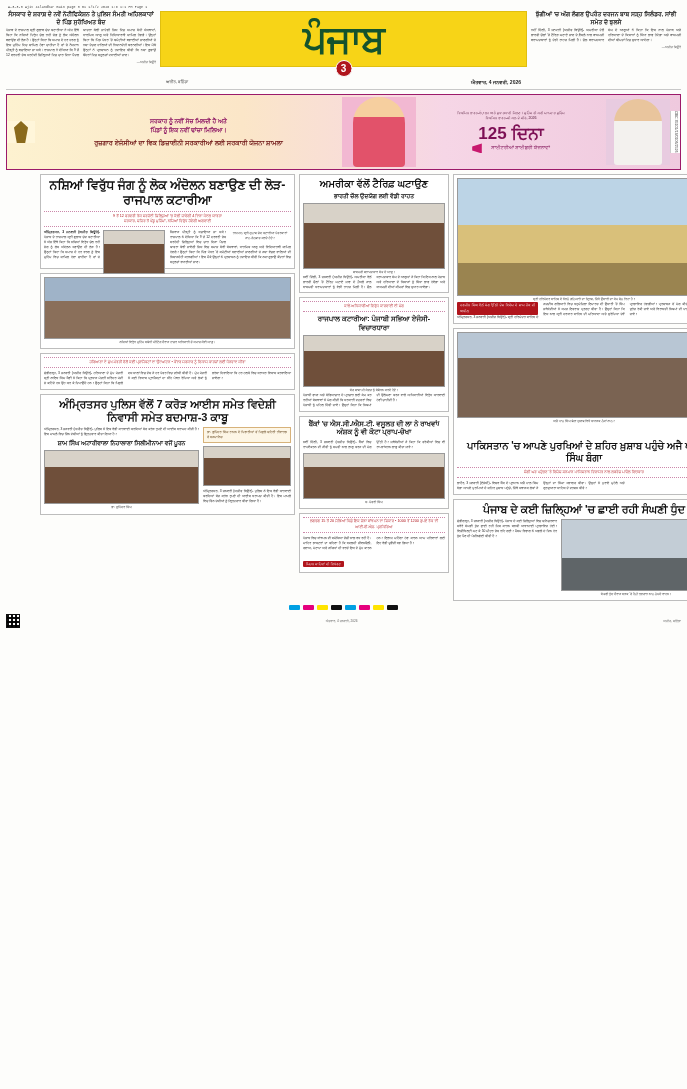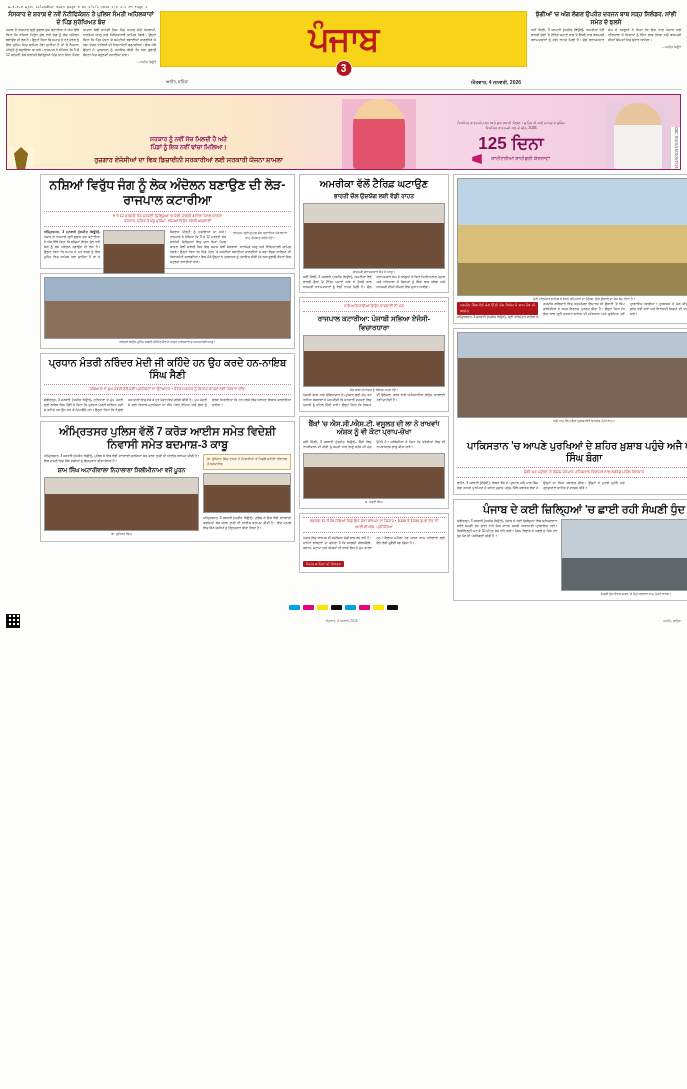--- a/index.html
+++ b/index.html
@@ -51,21 +51,21 @@
     padding:3px 6px 4px 6px;
     position:relative;
     min-height:56px;
   }
   .logo-ajit {
     font-size:34px; font-weight:bold; color:#1b1b1b; line-height:1;
     letter-spacing:-1px;
     padding-right:8px;
   }
   .logo-punjab {
-    font-size:33px; font-weight:bold; color:#b91c1c; line-height:1;
+    font-size:38px; font-weight:bold; color:#14532d; line-height:1;
     letter-spacing:-1px;
   }
   .circle-num {
     position:absolute; left:50%; transform:translateX(-50%);
     bottom:-11px;
     width:17px; height:17px; border-radius:50%;
     background:#b0151c; color:#fff;
     display:flex; align-items:center; justify-content:center;
     font-size:10px; font-weight:bold;
     border:1px solid #fff;
@@ -74,21 +74,21 @@
     width:100%; display:flex; justify-content:space-between;
     font-size:4px; color:#222; padding:12px 6px 0 6px;
   }
   .mh-meta .right { font-weight:bold; font-size:5px;}
   
   .bannerad {
     margin-top:4px;
     height:76px;
     border:1px solid #9c1a6a;
     background:linear-gradient(90deg,#fdf2d0 0%, #fbe6c8 35%, #f6d6e6 65%, #efc9de 100%);
-    display:flex; align-items:flex-end; position:relative; overflow:hidden;
+    display:flex; align-items:center; position:relative; overflow:hidden;
   }
   .ba-left { width:28px; background:#fff6da; display:flex; align-items:center; justify-content:center;}
   .ba-emblem { width:14px; height:22px; background:#8a6a1c; clip-path:polygon(50% 0,100% 30%,80% 100%,20% 100%,0 30%); }
   .ba-text { flex:1; padding:5px 4px; text-align:center; }
   .ba-line1 { font-size:6px; font-weight:bold; color:#8a1060; line-height:1.35;}
   .ba-line2 { font-size:6px; font-weight:bold; color:#8a1060; line-height:1.35;}
   .ba-line3 { font-size:6.5px; font-weight:bold; color:#6d1313; margin-top:5px;}
   .ba-photo-w {
     width:74px; background:#f2b8d2;
     display:flex; align-items:flex-end; justify-content:center;
@@ -248,21 +248,20 @@
           <span>ਪੰਜਾਬ ਦੇ ਰਾਜਪਾਲ ਸ੍ਰੀ ਗੁਲਾਬ ਚੰਦ ਕਟਾਰੀਆ ਨੇ ਅੱਜ ਇੱਥੇ ਕਿਹਾ ਕਿ ਨਸ਼ਿਆਂ ਵਿਰੁੱਧ ਚੱਲ ਰਹੀ ਜੰਗ ਨੂੰ ਲੋਕ ਅੰਦੋਲਨ ਬਣਾਉਣ ਦੀ ਲੋੜ ਹੈ। ਉਨ੍ਹਾਂ ਕਿਹਾ ਕਿ ਸਮਾਜ ਦੇ ਹਰ ਵਰਗ ਨੂੰ ਇਸ ਮੁਹਿੰਮ ਵਿਚ ਸ਼ਾਮਿਲ ਹੋਣਾ ਚਾਹੀਦਾ ਹੈ ਤਾਂ ਜੋ ਨੌਜਵਾਨ ਪੀੜ੍ਹੀ ਨੂੰ ਬਚਾਇਆ ਜਾ ਸਕੇ। ਰਾਜਪਾਲ ਨੇ ਦੱਸਿਆ ਕਿ 9 ਤੋਂ 12 ਫਰਵਰੀ ਤੱਕ ਸਰਹੱਦੀ ਜ਼ਿਲ੍ਹਿਆਂ ਵਿਚ ਚਾਰ ਦਿਨਾ ਪੈਦਲ ਯਾਤਰਾ ਕੱਢੀ ਜਾਵੇਗੀ ਜਿਸ ਵਿਚ ਸਮਾਜ ਸੇਵੀ ਸੰਸਥਾਵਾਂ, ਧਾਰਮਿਕ ਆਗੂ ਅਤੇ ਵਿਦਿਆਰਥੀ ਸ਼ਾਮਿਲ ਹੋਣਗੇ। ਉਨ੍ਹਾਂ ਕਿਹਾ ਕਿ ਪਿੰਡ ਪੱਧਰ 'ਤੇ ਕਮੇਟੀਆਂ ਬਣਾਈਆਂ ਜਾਣਗੀਆਂ ਜੋ ਨਸ਼ਾ ਵੇਚਣ ਵਾਲਿਆਂ ਦੀ ਨਿਸ਼ਾਨਦੇਹੀ ਕਰਨਗੀਆਂ। ਇਸ ਮੌਕੇ ਉਨ੍ਹਾਂ ਨੇ ਪ੍ਰਸ਼ਾਸਨ ਨੂੰ ਹਦਾਇਤ ਕੀਤੀ ਕਿ ਨਸ਼ਾ ਛੁਡਾਊ ਕੇਂਦਰਾਂ ਵਿਚ ਸਹੂਲਤਾਂ ਵਧਾਈਆਂ ਜਾਣ।</span>
         </div>
       </div>
 
       <div class="box">
         <div class="photo ph-people" style="height:62px"></div>
         <div class="cap">ਨਸ਼ਿਆਂ ਵਿਰੁੱਧ ਮੁਹਿੰਮ ਸਬੰਧੀ ਮੀਟਿੰਗ ਦੌਰਾਨ ਹਾਜ਼ਰ ਅਧਿਕਾਰੀ ਤੇ ਸਮਾਜ ਸੇਵੀ ਆਗੂ।</div>
       </div>
 
       <div class="box">
-        <h2 class="head h-lg">ਪ੍ਰਧਾਨ ਮੰਤਰੀ ਨਰਿੰਦਰ ਮੋਦੀ ਜੀ ਕਹਿੰਦੇ ਹਨ ਉਹ ਕਰਦੇ ਹਨ-ਨਾਇਬ ਸਿੰਘ ਸੈਣੀ</h2>
         <div class="kicker">ਹਰਿਆਣਾ ਦੇ ਮੁੱਖ ਮੰਤਰੀ ਵੱਲੋਂ ਕਈ ਪ੍ਰਾਜੈਕਟਾਂ ਦਾ ਉਦਘਾਟਨ • ਕੇਂਦਰ ਸਰਕਾਰ ਨੂੰ ਵਿਕਾਸ ਕਾਰਜਾਂ ਲਈ ਧੰਨਵਾਦ ਕੀਤਾ</div>
         <div class="body3">ਚੰਡੀਗੜ੍ਹ, 3 ਜਨਵਰੀ (ਅਜੀਤ ਬਿਊਰੋ)- ਹਰਿਆਣਾ ਦੇ ਮੁੱਖ ਮੰਤਰੀ ਸ੍ਰੀ ਨਾਇਬ ਸਿੰਘ ਸੈਣੀ ਨੇ ਕਿਹਾ ਕਿ ਪ੍ਰਧਾਨ ਮੰਤਰੀ ਨਰਿੰਦਰ ਮੋਦੀ ਜੋ ਕਹਿੰਦੇ ਹਨ ਉਹ ਕਰ ਕੇ ਦਿਖਾਉਂਦੇ ਹਨ। ਉਨ੍ਹਾਂ ਕਿਹਾ ਕਿ ਪਿਛਲੇ ਦਸ ਸਾਲਾਂ ਵਿਚ ਦੇਸ਼ ਨੇ ਹਰ ਖੇਤਰ ਵਿਚ ਤਰੱਕੀ ਕੀਤੀ ਹੈ। ਮੁੱਖ ਮੰਤਰੀ ਨੇ ਕਈ ਵਿਕਾਸ ਪ੍ਰਾਜੈਕਟਾਂ ਦਾ ਨੀਂਹ ਪੱਥਰ ਰੱਖਿਆ ਅਤੇ ਲੋਕਾਂ ਨੂੰ ਭਰੋਸਾ ਦਿਵਾਇਆ ਕਿ ਹਰ ਹਲਕੇ ਵਿਚ ਬਰਾਬਰ ਵਿਕਾਸ ਕਰਵਾਇਆ ਜਾਵੇਗਾ।</div>
       </div>
 
       <div class="box">
         <h2 class="head h-md">ਅੰਮ੍ਰਿਤਸਰ ਪੁਲਿਸ ਵੱਲੋਂ 7 ਕਰੋੜ ਆਈਸ ਸਮੇਤ ਵਿਦੇਸ਼ੀ ਨਿਵਾਸੀ ਸਮੇਤ ਬਦਮਾਸ਼-3 ਕਾਬੂ</h2>
         <div style="display:flex; gap:4px;">
           <div style="flex:1">
             <div class="body1">ਅੰਮ੍ਰਿਤਸਰ, 3 ਜਨਵਰੀ (ਅਜੀਤ ਬਿਊਰੋ)- ਪੁਲਿਸ ਨੇ ਇਕ ਵੱਡੀ ਕਾਰਵਾਈ ਕਰਦਿਆਂ ਸੱਤ ਕਰੋੜ ਰੁਪਏ ਦੀ ਆਈਸ ਬਰਾਮਦ ਕੀਤੀ ਹੈ। ਇਸ ਮਾਮਲੇ ਵਿਚ ਤਿੰਨ ਦੋਸ਼ੀਆਂ ਨੂੰ ਗ੍ਰਿਫ਼ਤਾਰ ਕੀਤਾ ਗਿਆ ਹੈ।</div>
             <div class="subhead">ਸ਼ਾਮ ਸਿੰਘ ਅਟਾਰੀਵਾਲਾ ਨਿਹਾਲਾਣਾ ਸਿਲੀਮੀਨਾਮਾ ਵਜੋਂ ਪੂਰਨ</div>

